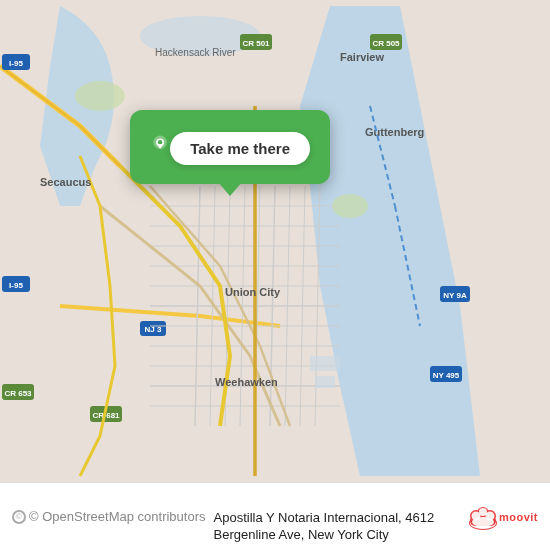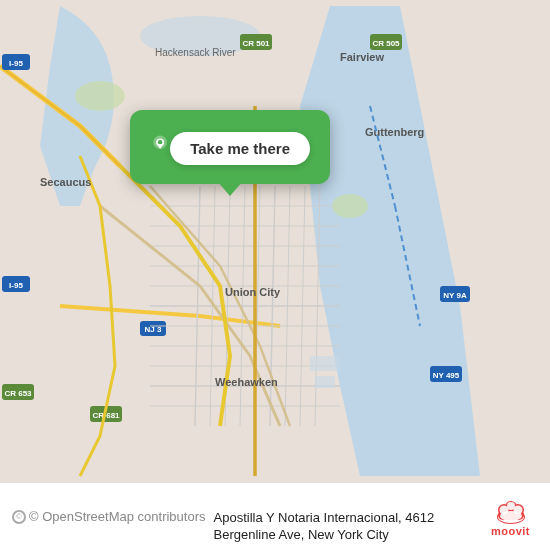--- a/index.html
+++ b/index.html
@@ -118,21 +118,20 @@
       flex: 1;
       font-size: 13px;
       color: #222;
       font-weight: 500;
       line-height: 1.3;
       margin-top: 20px;
     }
 
     .moovit-logo {
       display: flex;
-      flex-direction: column;
       align-items: center;
       min-width: 55px;
     }
 
     .moovit-icon {
       width: 32px;
       height: 28px;
     }
 
     .moovit-text {

